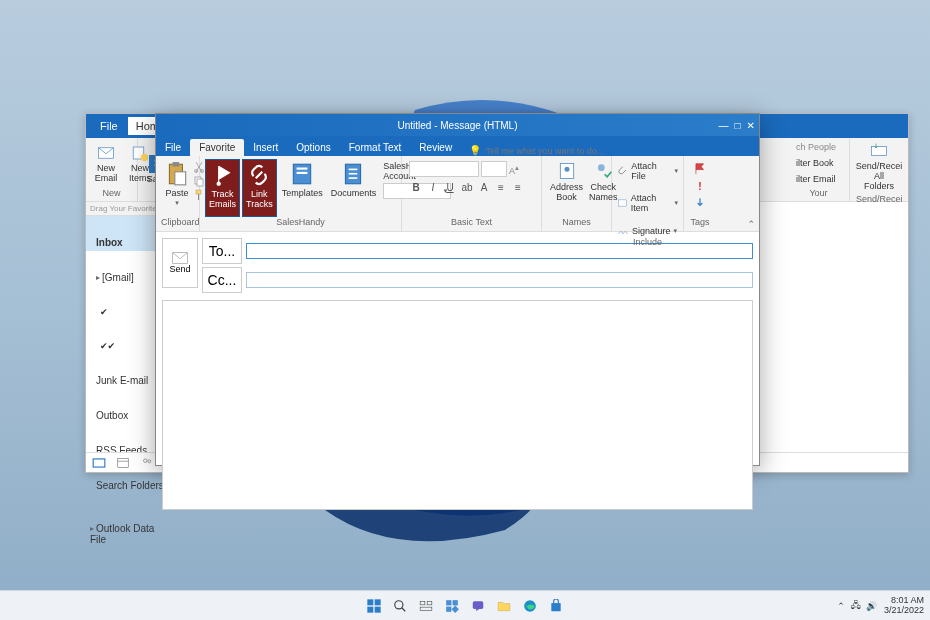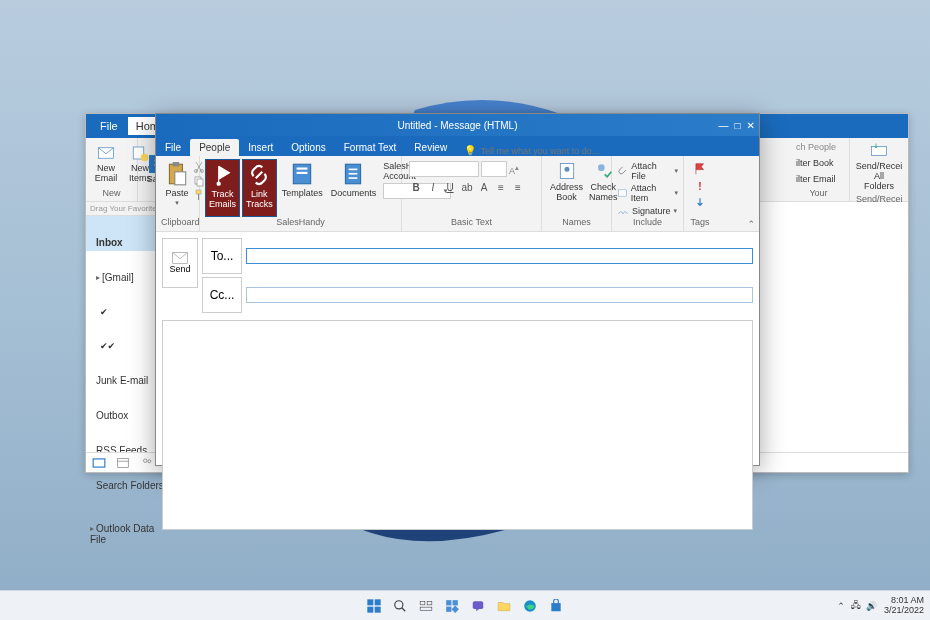--- a/index.html
+++ b/index.html
@@ -55,31 +55,31 @@
 .compose-ribbon { height: 76px; background: #f3f3f3; border-bottom: 1px solid #ddd; display: flex; position: relative; }
 .compose-ribbon .ribbon-group { padding: 3px 5px; }
 .compose-big-btn { display: flex; flex-direction: column; align-items: center; padding: 2px 3px; text-align: center; font-size: 9px; line-height: 1.1; cursor: pointer; color: #333; }
 .compose-big-btn .bicon { width: 26px; height: 26px; margin-bottom: 2px; }
 .compose-big-btn.pressed { background: #7f1d1d; color: #fff; border: 1px solid #1a5a9a; }
 .compose-body { padding: 6px; }
 .send-row { display: flex; gap: 4px; }
 .send-btn { width: 36px; height: 50px; border: 1px solid #ccc; display: flex; flex-direction: column; align-items: center; justify-content: center; font-size: 9px; cursor: pointer; background: #fff; }
 .fields { flex: 1; }
 .field-row { display: flex; gap: 4px; margin-bottom: 3px; align-items: center; }
-.field-label { width: 40px; font-size: 12px; border: 1px solid #ccc; padding: 10px 4px; text-align: center; background: #fff; cursor: pointer; }
+.field-label { width: 40px; font-size: 14px; border: 1px solid #ccc; padding: 4px 4px; text-align: center; background: #fff; cursor: pointer; }
 .field-label.plain { border: none; text-align: left; }
 .field-input { flex: 1; border: 1px solid #a8c5e0; height: 16px; font-size: 10px; padding: 0 4px; outline: none; }
 .editor { margin-top: 4px; border: 1px solid #ccc; height: 210px; background: #fff; }
 .font-box { display: flex; gap: 2px; align-items: center; }
 .font-input { width: 70px; height: 16px; font-size: 9px; border: 1px solid #ccc; background: #fff; padding: 0 2px; }
 .font-size { width: 26px; height: 16px; font-size: 9px; border: 1px solid #ccc; background: #fff; }
 .text-fmt { display: flex; gap: 3px; margin-top: 3px; font-size: 10px; color: #555; }
 .text-fmt span { width: 14px; text-align: center; cursor: pointer; }
 .caret { font-size: 7px; color: #666; }
-.include-list { display: flex; flex-direction: column; gap: 1px; font-size: 9px; color: #333; justify-content: space-between; }
+.include-list { display: flex; flex-direction: column; gap: 12px; font-size: 9px; color: #333; }
 .include-item { display: flex; align-items: center; gap: 3px; cursor: pointer; }
 .collapse-ribbon { position: absolute; right: 4px; bottom: 2px; font-size: 9px; color: #666; cursor: pointer; }
 </style>
 </head>
 <body>
 
 <div class="bloom">
   <svg viewBox="0 0 600 500">
     <defs>
       <radialGradient id="g1" cx="50%" cy="50%">
@@ -194,21 +194,21 @@
   <div class="compose-title">
     <span>Untitled - Message (HTML)</span>
     <div class="compose-title-controls">
       <span>—</span>
       <span>□</span>
       <span>✕</span>
     </div>
   </div>
   <div class="compose-tabs">
     <div class="compose-tab">File</div>
-    <div class="compose-tab active">People</div>
+    <div class="compose-tab active">Favorite</div>
     <div class="compose-tab">Insert</div>
     <div class="compose-tab">Options</div>
     <div class="compose-tab">Format Text</div>
     <div class="compose-tab">Review</div>
     <div class="compose-tell">
       <span style="color:#cfe3f5;font-size:10px;margin-right:4px">💡</span>
       <input class="compose-tell-input" placeholder="Tell me what you want to do..." style="">
     </div>
   </div>
   <div class="compose-ribbon">

